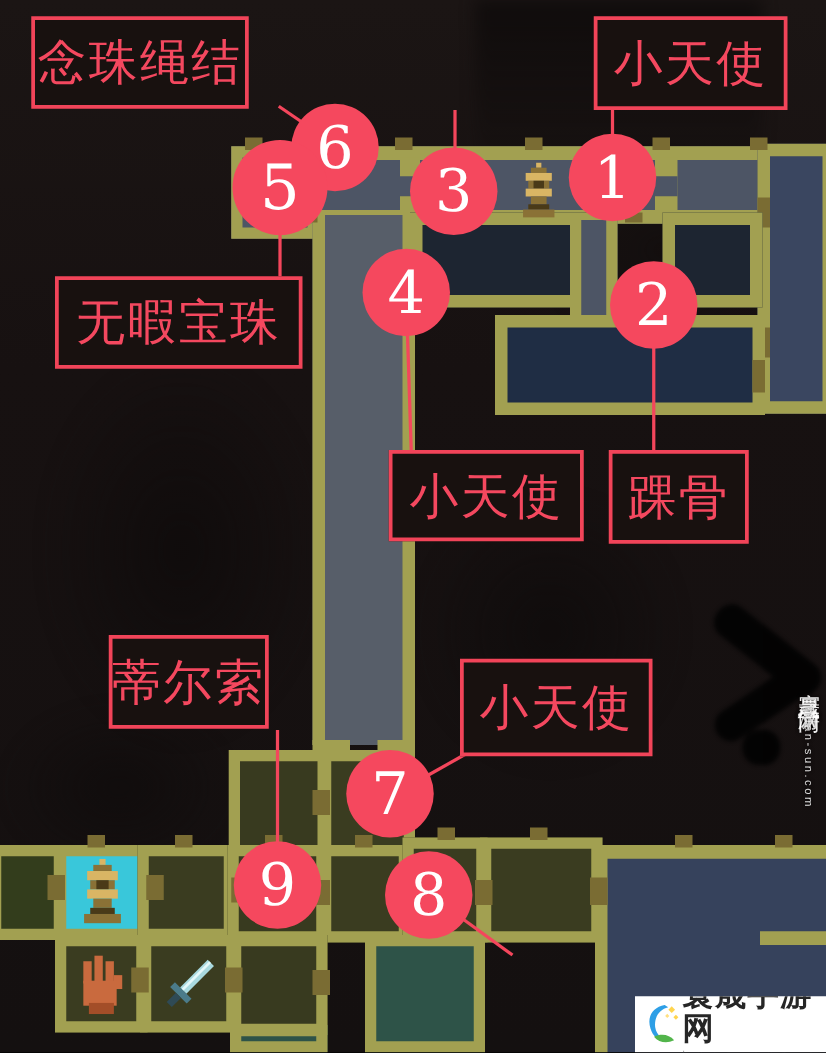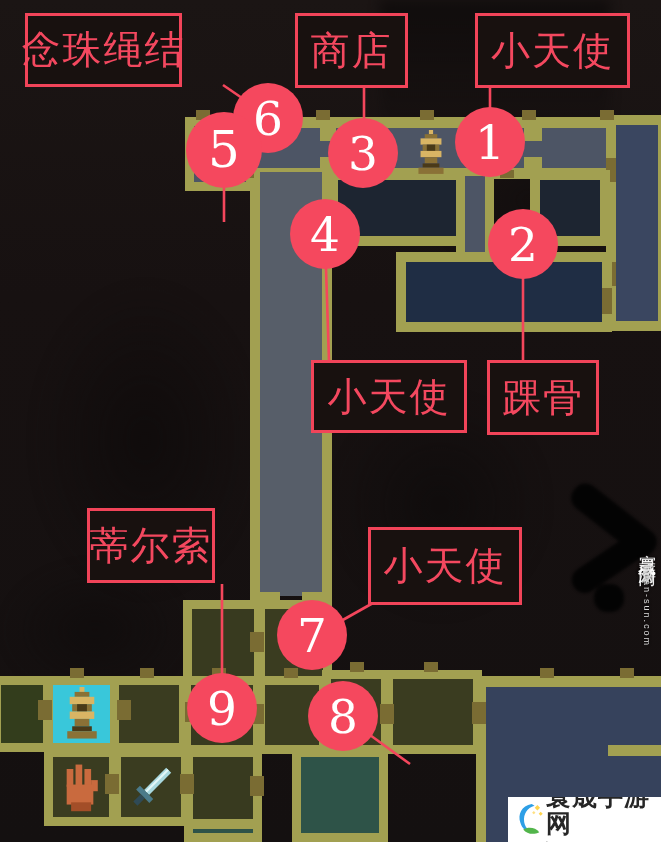--- a/index.html
+++ b/index.html
@@ -209,28 +209,28 @@
   <div class="marker" style="left:277px;top:600px;">
       <span>7</span>
     </div>
   <div class="marker" style="left:308px;top:681px;">
       <span>8</span>
     </div>
   <div class="marker" style="left:187px;top:673px;">
       <span>9</span>
     </div>
 
-  <div class="tag" style="left:25px;top:13px;width:157px;height:74px;">
+  <div class="tag" style="left:25px;top:13px;width:174px;height:74px;">
       <span>念珠绳结</span>
-    </div>
-  <div class="tag" style="left:295px;top:13px;width:113px;height:75px;">
-      <span>商店</span>
     </div>
   <div class="tag" style="left:475px;top:13px;width:155px;height:75px;">
       <span>小天使</span>
+    </div>
+  <div class="tag" style="left:44px;top:221px;width:198px;height:74px;">
+      <span>无暇宝珠</span>
     </div>
   <div class="tag" style="left:311px;top:360px;width:156px;height:73px;">
       <span>小天使</span>
     </div>
   <div class="tag" style="left:487px;top:360px;width:112px;height:75px;text-align:right;">
       <span>踝骨</span>
     </div>
   <div class="tag" style="left:87px;top:508px;width:128px;height:75px;">
       <span>蒂尔索</span>
     </div>

